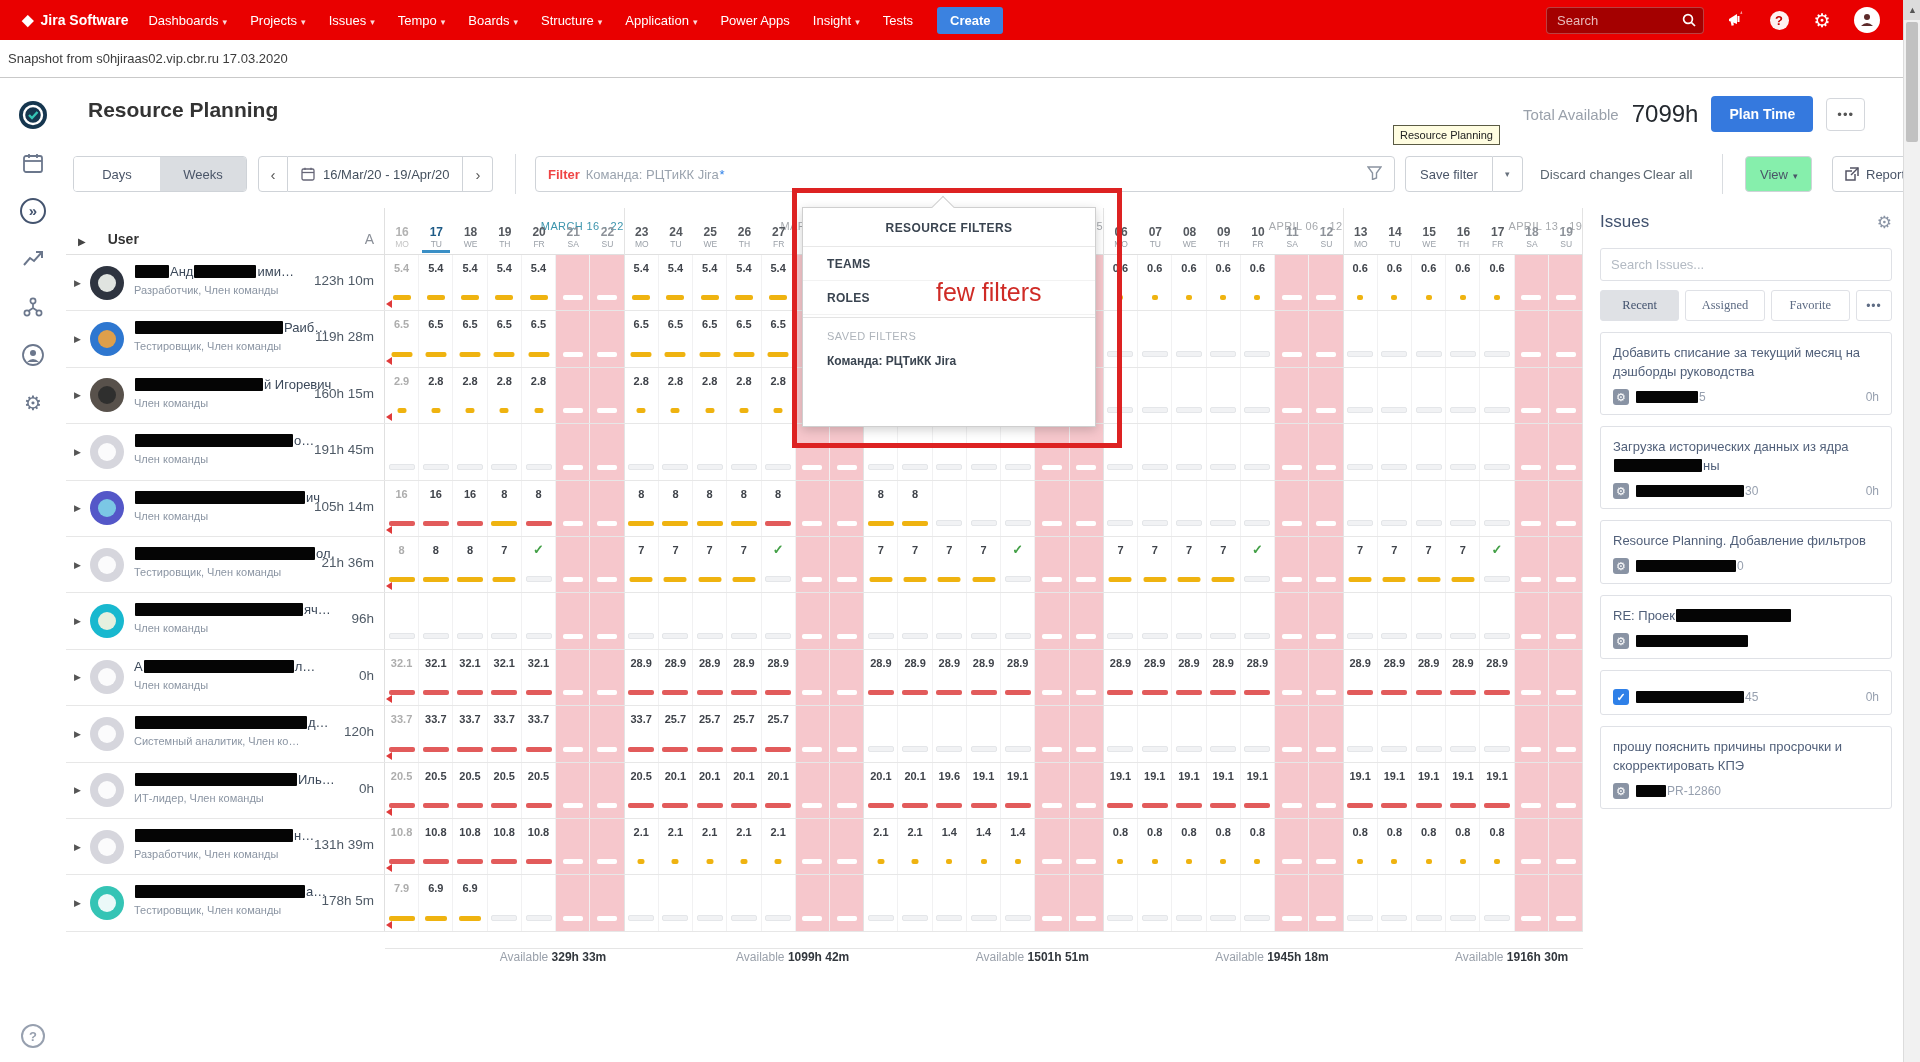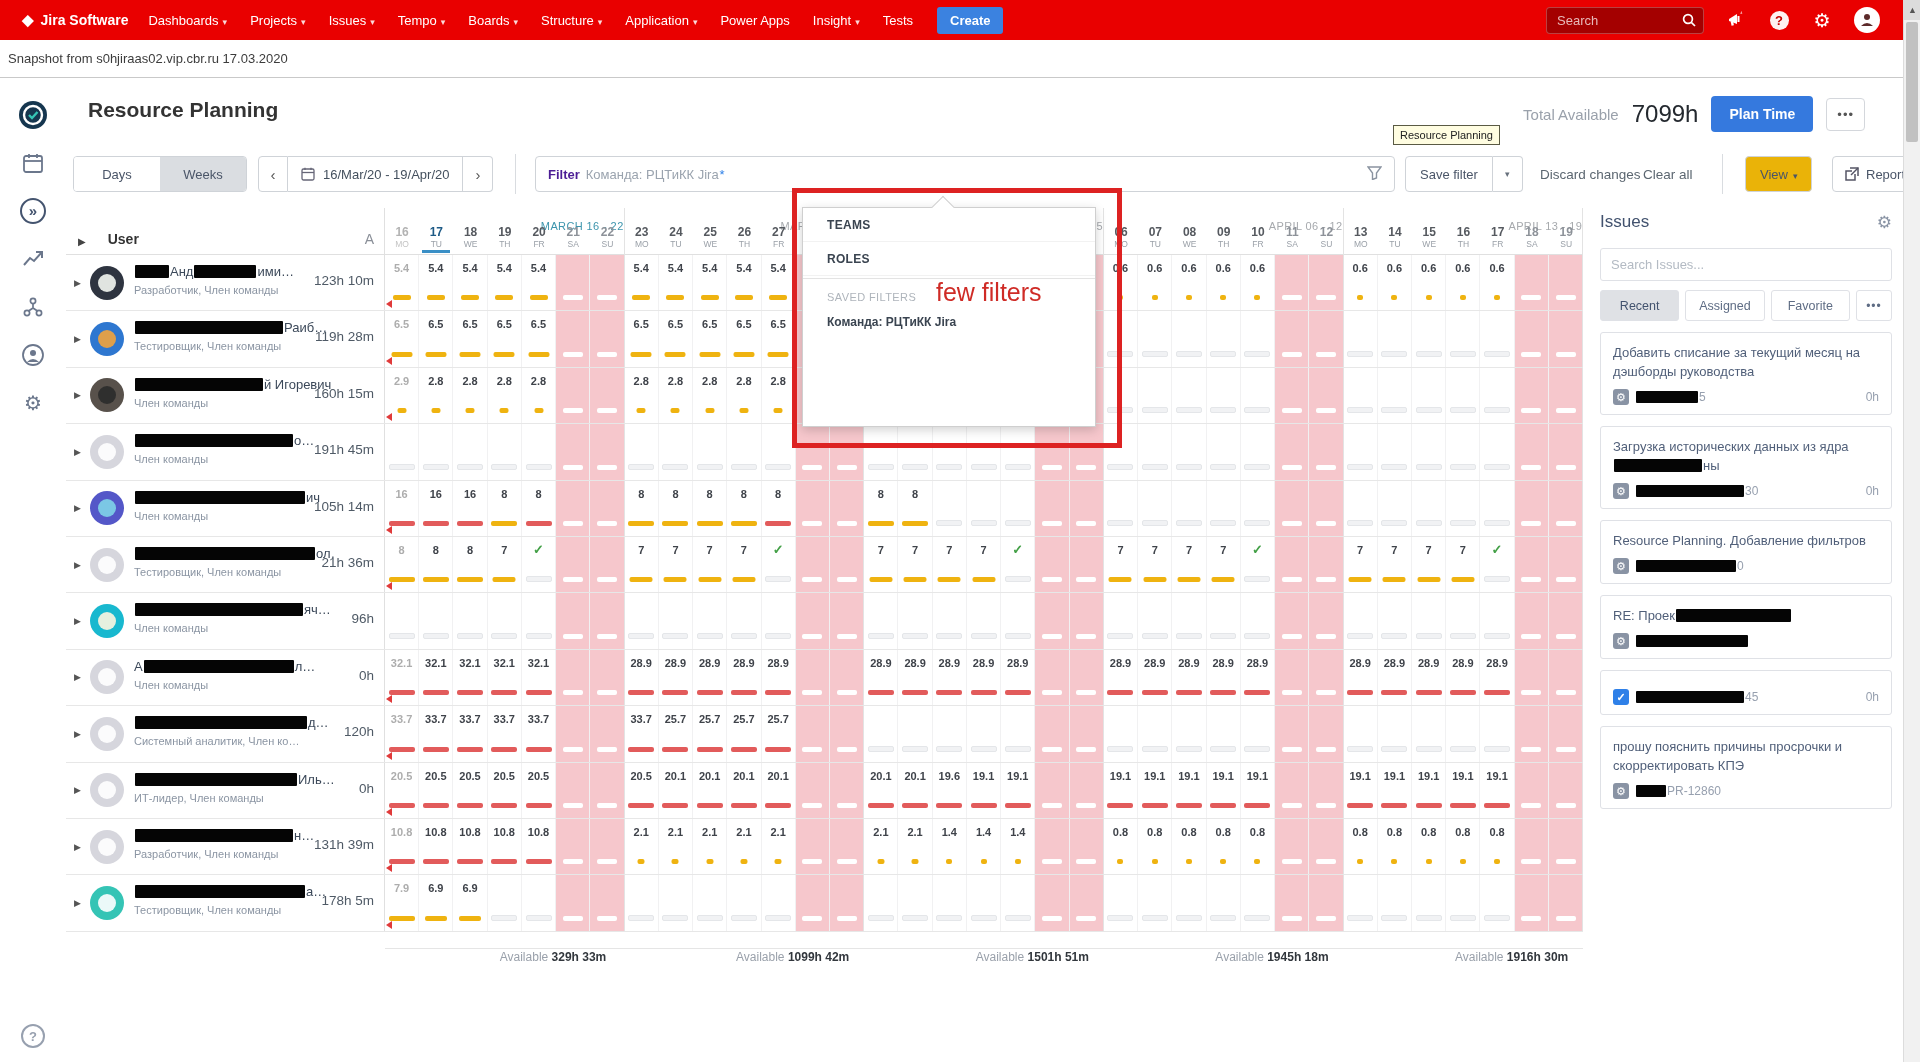--- a/index.html
+++ b/index.html
@@ -65,33 +65,33 @@
   .dategrp { position:absolute; left:258px; top:4px; display:flex; align-items:stretch; height:36px; }
   .nav-arrow { width:30px; border:1px solid #cfd3d8; background:#fff; color:#555; font-size:15px;
                display:flex; align-items:center; justify-content:center; }
   .nav-arrow.l { border-radius:4px 0 0 4px; }
   .nav-arrow.r { border-radius:0 4px 4px 0; border-left:none; }
   .datebox { border:1px solid #cfd3d8; border-left:none; background:#fff; display:flex; align-items:center;
              gap:8px; padding:0 13px; font-size:13px; color:#44505e; }
   .vdiv { position:absolute; top:2px; width:1px; height:40px; background:#d9dce0; }
   .filterbox { position:absolute; left:535px; top:4px; width:860px; height:36px; border:1px solid #cfd3d8;
                border-radius:4px; background:#fff; display:flex; align-items:center; padding:0 12px; font-size:13px; }
-  .filterbox .flbl { color:#4c1d95; font-weight:bold; margin-right:6px; }
+  .filterbox .flbl { color:#ef4444; font-weight:bold; margin-right:6px; }
   .filterbox .fval { color:#9aa3ae; }
   .filterbox .fstar { color:#2f80e8; margin-left:1px; }
   .filterbox .funnel { margin-left:auto; }
   .savegrp { position:absolute; left:1405px; top:4px; display:flex; height:36px; }
   .save-main { border:1px solid #cfd3d8; border-radius:4px 0 0 4px; background:#fff; font-size:13px; color:#4a5568;
                padding:0 14px; font-family:inherit; }
   .save-caret { border:1px solid #cfd3d8; border-left:none; border-radius:0 4px 4px 0; background:#fff;
                 color:#67707c; font-size:9px; width:30px; font-family:inherit; }
   .quiet-btn { position:absolute; top:4px; height:36px; background:transparent; border:none; font-size:13.5px;
                color:#5b6670; font-family:inherit; }
   .view-btn { position:absolute; left:1745px; top:4px; height:36px; border:1px solid #cfd3d8; border-radius:4px;
-              background:#eab308; font-size:13px; color:#4a5568; padding:0 14px; font-family:inherit; }
+              background:#86efac; font-size:13px; color:#4a5568; padding:0 14px; font-family:inherit; }
   .view-btn .caret { font-size:9px; margin-left:5px; }
   .report-btn { position:absolute; left:1832px; top:4px; height:36px; border:1px solid #cfd3d8; border-radius:4px;
                 background:#fff; font-size:13px; color:#4a5568; padding:0 12px; font-family:inherit;
                 display:flex; align-items:center; gap:7px; }
 
   
   .grid-hdr { position:absolute; left:66px; top:208px; width:1517px; height:47px; border-bottom:1px solid #e0e0e0; }
   .uhdr { position:absolute; left:0; top:0; width:319px; height:47px; border-right:1px solid #e0e0e0;
           display:flex; align-items:flex-end; padding:0 10px 8px 12px; }
   .uhdr .tri { color:#444; font-size:10px; margin-right:22px; }
@@ -160,21 +160,21 @@
   
   .issues { position:absolute; left:1600px; top:212px; width:292px; height:740px; }
   .ip-head { display:flex; align-items:center; margin-bottom:16px; }
   .ip-title { font-size:17px; color:#42526e; }
   .ip-gear { margin-left:auto; color:#8993a4; font-size:17px; line-height:1; }
   .ip-search { width:100%; height:33px; border:1px solid #dfe1e6; border-radius:3px; font-size:13px;
                padding:0 10px; color:#333; font-family:inherit; }
   .ip-search::placeholder { color:#b3bac3; }
   .ip-tabs { display:flex; gap:6px; margin-top:9px; }
   .ip-tab { flex:1; height:31px; border:1px solid #dfe1e6; border-radius:3px; background:#fff; font-size:12.5px;
-            color:#5e6c84; font-family:Liberation Sans, sans-serif; }
+            color:#5e6c84; font-family:Liberation Serif, serif; }
   .ip-tab.sel { background:#dfe1e5; color:#42526e; }
   .ip-tab-more { width:36px; height:31px; border:1px solid #dfe1e6; border-radius:3px; background:#fff;
                  color:#5e6c84; font-size:12px; letter-spacing:1px; font-family:inherit; }
   .card { border:1px solid #dfe1e6; border-radius:3px; background:#fff; padding:10px 12px 9px; margin-top:11px; }
   .card-title { font-size:13px; color:#505f79; line-height:19px; }
   .card-foot { display:flex; align-items:center; margin-top:8px; gap:6px; }
   .ikey { font-size:12px; color:#97a0af; }
   .ihours { margin-left:auto; font-size:12px; color:#97a0af; }
   .iicon { width:16px; height:16px; border-radius:3px; display:flex; align-items:center; justify-content:center; flex:0 0 16px; }
   .iicon.gray { background:#8993a4; }
@@ -2126,20 +2126,21 @@
   <div class="totals">
       <span class="total-item" style="left: 168px;"><span class="tl">Available </span><span class="tv">329h 33m</span></span>
       <span class="total-item" style="left: 407.66px;"><span class="tl">Available </span><span class="tv">1099h 42m</span></span>
       <span class="total-item" style="left: 647.32px;"><span class="tl">Available </span><span class="tv">1501h 51m</span></span>
       <span class="total-item" style="left: 886.98px;"><span class="tl">Available </span><span class="tv">1945h 18m</span></span>
       <span class="total-item" style="left: 1126.64px;"><span class="tl">Available </span><span class="tv">1916h 30m</span></span>
     </div>
 
   <div class="popup">
     <div class="arrow"></div>
+    <div class="popup-title">RESOURCE FILTERS</div>
     <div id="popup-items">
         <div class="popup-item">TEAMS</div>
         <div class="popup-item">ROLES</div>
       </div>
     <div class="popup-sec">SAVED FILTERS</div>
     <div class="popup-saved">Команда: РЦТиКК Jira</div>
   </div>
 
   <div class="redrect"></div>
   <div class="annotation">few filters</div>

